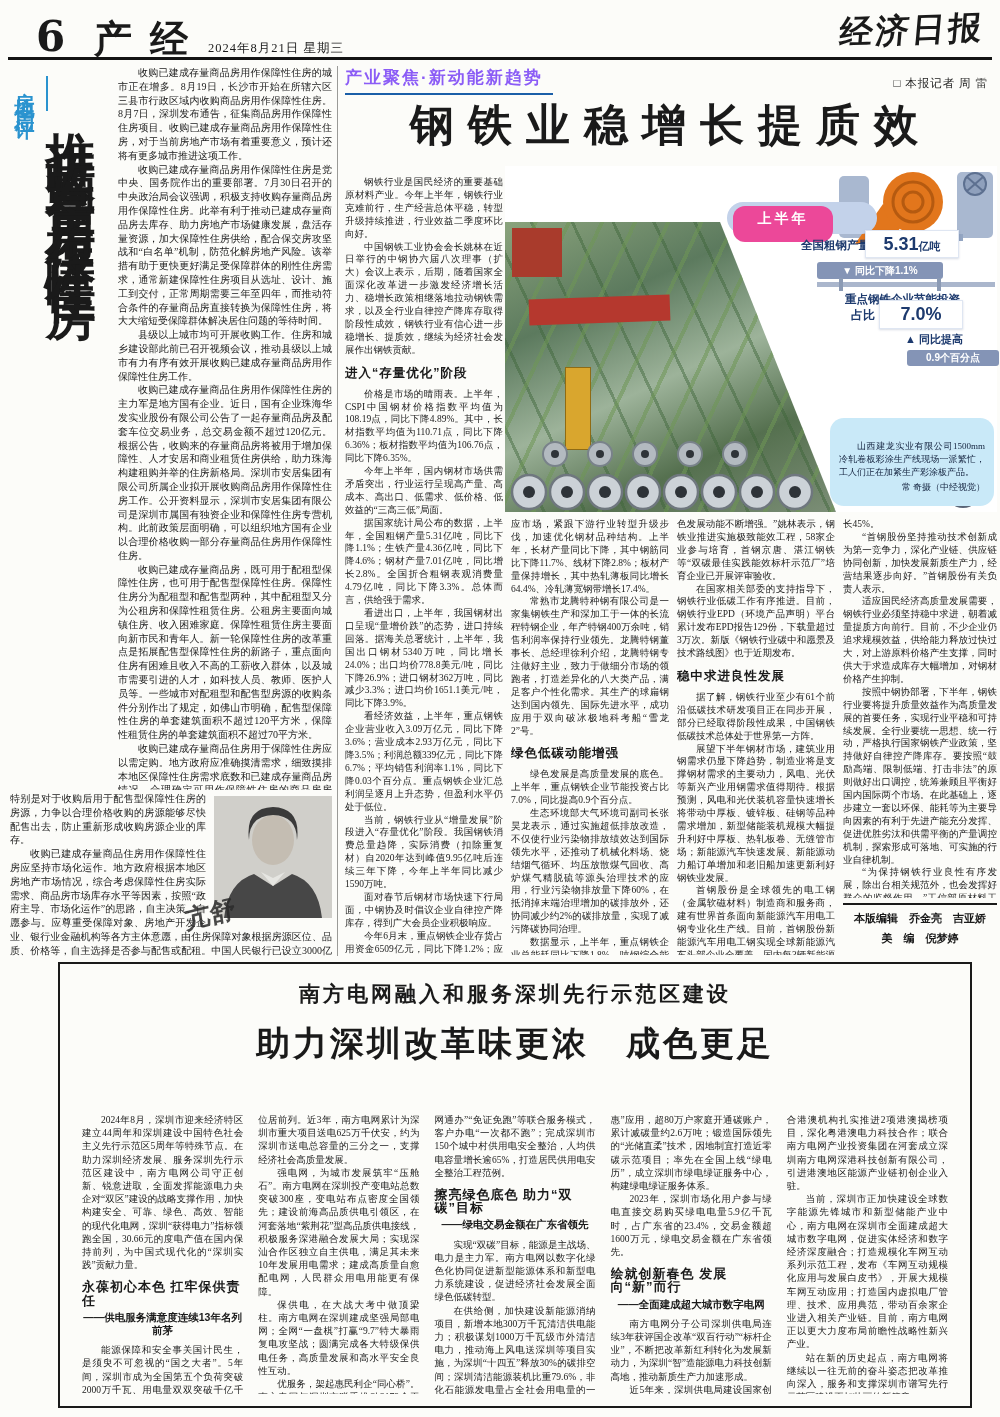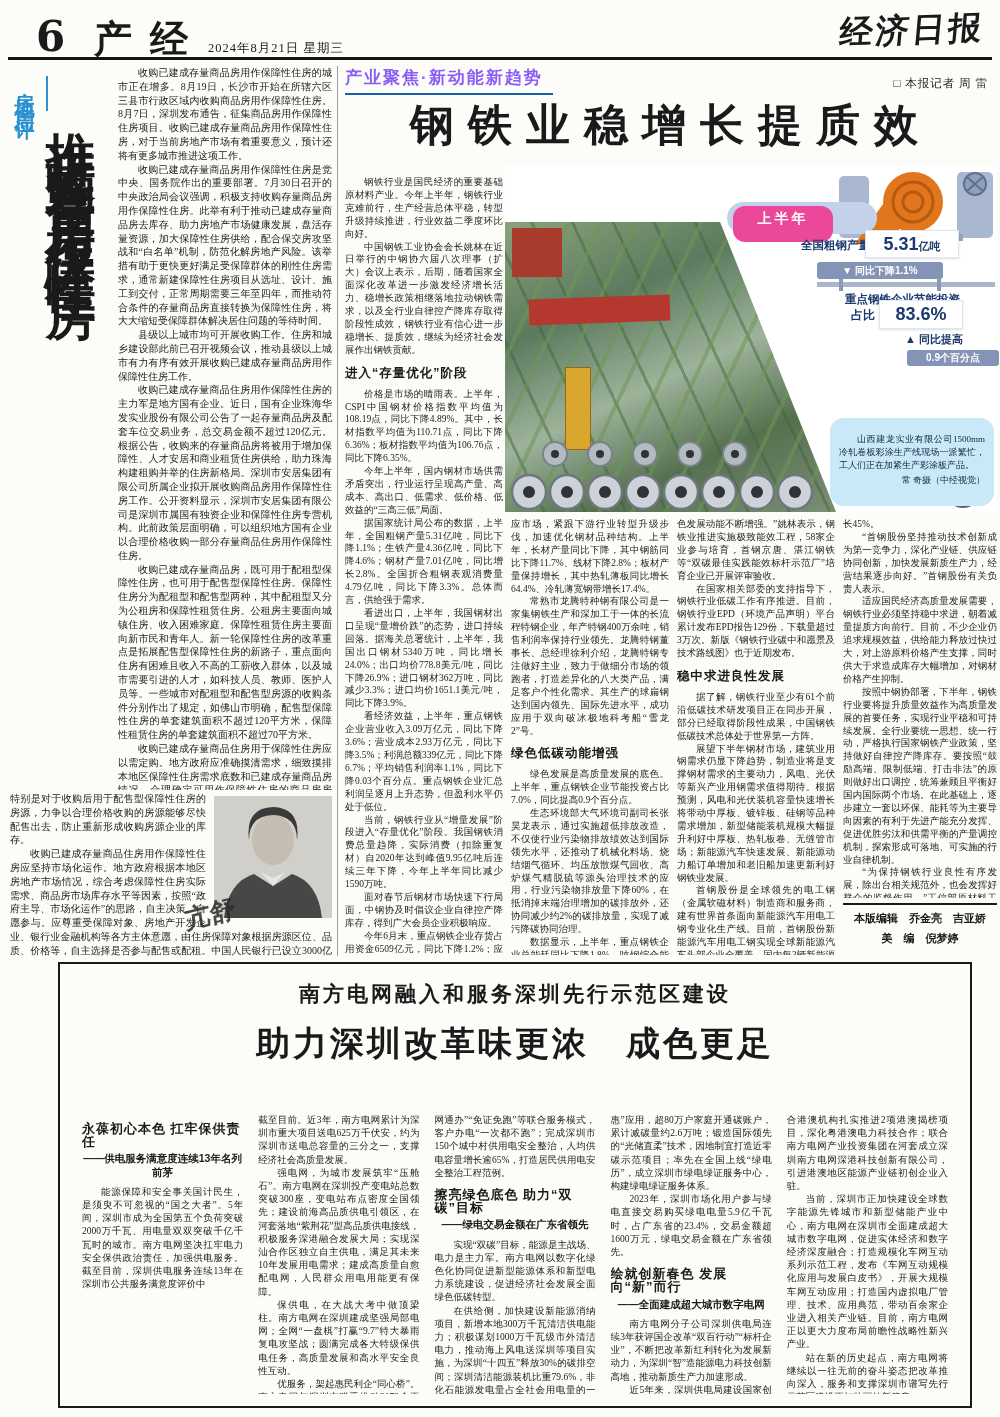--- a/index.html
+++ b/index.html
@@ -76,21 +76,21 @@
   .slatebar{position:absolute;background:#8494b6;border-radius:3px;color:#fff;font-weight:bold;
             font-size:10px;text-align:center;font-family:"Liberation Sans",sans-serif;}
   .bar-crude{left:312px;top:96px;width:126px;height:17px;line-height:17px;}
   .bar-up{left:402px;top:184px;width:92px;height:16px;line-height:16px;}
   .pipe{position:absolute;left:312px;top:116px;width:178px;height:5px;background:#aab6cc;}
   .flange{position:absolute;top:112px;width:4px;height:13px;background:#8b9ab4;}
   .fl-invest-label{left:340px;top:126px;font-size:11.5px;}
   .fl-ratio{left:346px;top:141px;font-size:12px;}
   .fl-up{left:400px;top:166px;font-size:11px;}
   .fig-caption{position:absolute;left:325px;top:252px;width:164px;height:88px;background:#c9e9f8;
-               border-radius:14px;padding:15px 9px;box-sizing:border-box;font-size:9px;line-height:13px;
+               border-radius:14px;padding:22px 9px;box-sizing:border-box;font-size:9px;line-height:13px;
                text-align:justify;color:#14233f;}
   .fig-caption .credit{text-align:right;text-indent:0;margin:2px 0 0;}
   .fig-caption .cap{margin:0;text-indent:2em;}
   
   .ad{position:absolute;left:58px;top:962px;width:914px;height:446px;border:2.5px solid #1a1a1a;
       background:#fcfcf9;box-sizing:border-box;}
   .ad-kicker{margin:16px 0 0;text-align:center;font-size:21px;font-weight:900;
              font-family:"Liberation Sans",sans-serif;letter-spacing:3px;}
   .ad-title{margin:13px 0 0;text-align:center;font-size:34px;font-weight:900;
             font-family:"Liberation Sans",sans-serif;letter-spacing:3px;}
@@ -206,21 +206,21 @@
     </div>
     <div class="slatebar bar-crude">▼ 同比下降1.1%</div>
 
     <div class="pipe"></div>
     <div class="flange" style="left:334px;"></div>
     <div class="flange" style="left:432px;"></div>
 
     <div class="fl fl-invest-label">重点钢铁企业节能投资</div>
     <div class="fl fl-ratio">占比</div>
     <div class="vbox vbox-ratio">
-      <b>83.6%</b>
+      <b>7.0%</b>
     </div>
     <div class="fl fl-up">▲ 同比提高</div>
     <div class="slatebar bar-up">0.9个百分点</div>
 
     <svg class="fig-machine2" width="64" height="64" viewBox="0 0 64 64">
       <path d="M6 0 H58 L48 22 H16 Z" fill="#8fa0bc"></path>
       <rect x="27" y="2" width="10" height="18" fill="#e2761c"></rect>
       <circle cx="32" cy="42" r="18" fill="#5a6577"></circle>
       <circle cx="32" cy="42" r="9" fill="#2d333f"></circle>
     </svg>
@@ -271,26 +271,27 @@
   <div class="ma-editors">
     <div>本版编辑　乔金亮　吉亚娇</div>
     <div>美　编　倪梦婷</div>
   </div>
 
   <div class="ad">
     <div class="ad-kicker">南方电网融入和服务深圳先行示范区建设</div>
     <div class="ad-title">助力深圳改革味更浓　成色更足</div>
     <div class="ad-cols">
       <div class="ad-col">
+          <p class="para">2024年8月，深圳市迎来经济特区建立44周年和深圳建设中国特色社会主义先行示范区5周年等特殊节点。在助力深圳经济发展、服务深圳先行示范区建设中，南方电网公司守正创新、锐意进取，全面发挥能源电力央企对“双区”建设的战略支撑作用，加快构建安全、可靠、绿色、高效、智能的现代化电网，深圳“获得电力”指标领跑全国，30.66元的度电产值在国内保持前列，为中国式现代化的“深圳实践”贡献力量。</p>
           <h4 class="col-subhead">永葆初心本色 扛牢保供责任</h4>
           <h5 class="col-subsubhead">——供电服务满意度连续13年名列前茅</h5>
           <p class="para">能源保障和安全事关国计民生，是须臾不可忽视的“国之大者”。5年间，深圳市成为全国第五个负荷突破2000万千瓦、用电量双双突破千亿千瓦时的城市。南方电网坚决扛牢电力安全保供政治责任，加强供电服务。截至目前，深圳供电服务连续13年在深圳市公共服务满意度评价中</p>
         </div>
       <div class="ad-col">
-          <p class="para cont">截至目前。近3年，南方电网累计为深圳市重大项目送电625万千伏安，约为深圳市送电总容量的三分之一，支撑经济社会高质量发展。</p>
+          <p class="para cont">位居前列。近3年，南方电网累计为深圳市重大项目送电625万千伏安，约为深圳市送电总容量的三分之一，支撑经济社会高质量发展。</p>
           <p class="para">强电网，为城市发展筑牢“压舱石”。南方电网在深圳投产变电站总数突破300座，变电站布点密度全国领先；建设前海高品质供电引领区，在河套落地“紫荆花”型高品质供电接线，积极服务深港融合发展大局；实现深汕合作区独立自主供电，满足其未来10年发展用电需求；建成高质量自愈配电网，人民群众用电用能更有保障。</p>
           <p class="para">保供电，在大战大考中做顶梁柱。南方电网在深圳建成坚强局部电网；全网“一盘棋”打赢“9.7”特大暴雨复电攻坚战；圆满完成各大特级保供电任务，高质量发展和高水平安全良性互动。</p>
           <p class="para">优服务，架起惠民利企“同心桥”。南方电网与深圳市联手推动2172个工业园区从“一园一表”变为“一企一表”，每年可为6万余家企业减少用电成本超30亿元；全面推广“一</p>
         </div>
       <div class="ad-col">
           <p class="para cont">网通办”“免证免跑”等联合服务模式，客户办电“一次都不跑”；完成深圳市150个城中村供用电安全整治，人均供电容量增长逾65%，打造居民供用电安全整治工程范例。</p>
           <h4 class="col-subhead">擦亮绿色底色 助力“双碳”目标</h4>
           <h5 class="col-subsubhead">——绿电交易金额在广东省领先</h5>
           <p class="para">实现“双碳”目标，能源是主战场、电力是主力军。南方电网以数字化绿色化协同促进新型能源体系和新型电力系统建设，促进经济社会发展全面绿色低碳转型。</p>
           <p class="para">在供给侧，加快建设新能源消纳项目，新增本地300万千瓦清洁供电能力；积极谋划1000万千瓦级市外清洁电力，推动海上风电送深圳等项目实施，为深圳“十四五”释放30%的碳排空间；深圳清洁能源装机比重79.6%，非化石能源发电量占全社会用电量的一半；向香港输送清洁电力，约占香港总用电量四分之一。</p>

